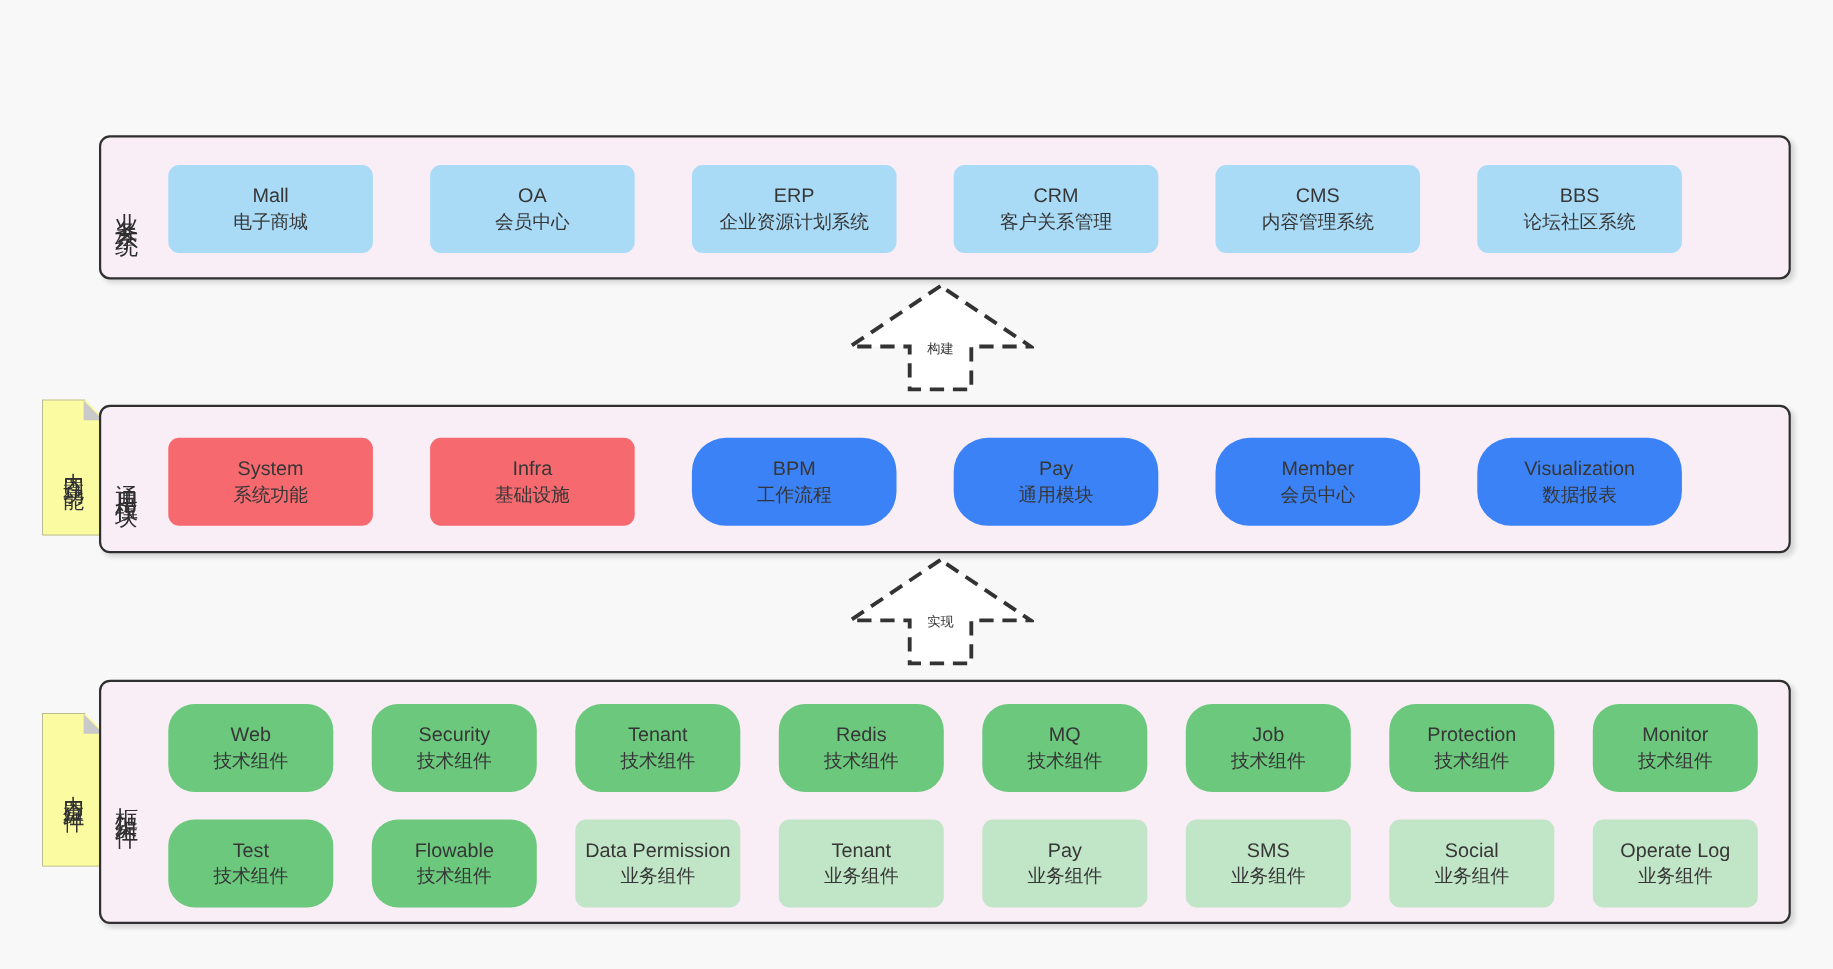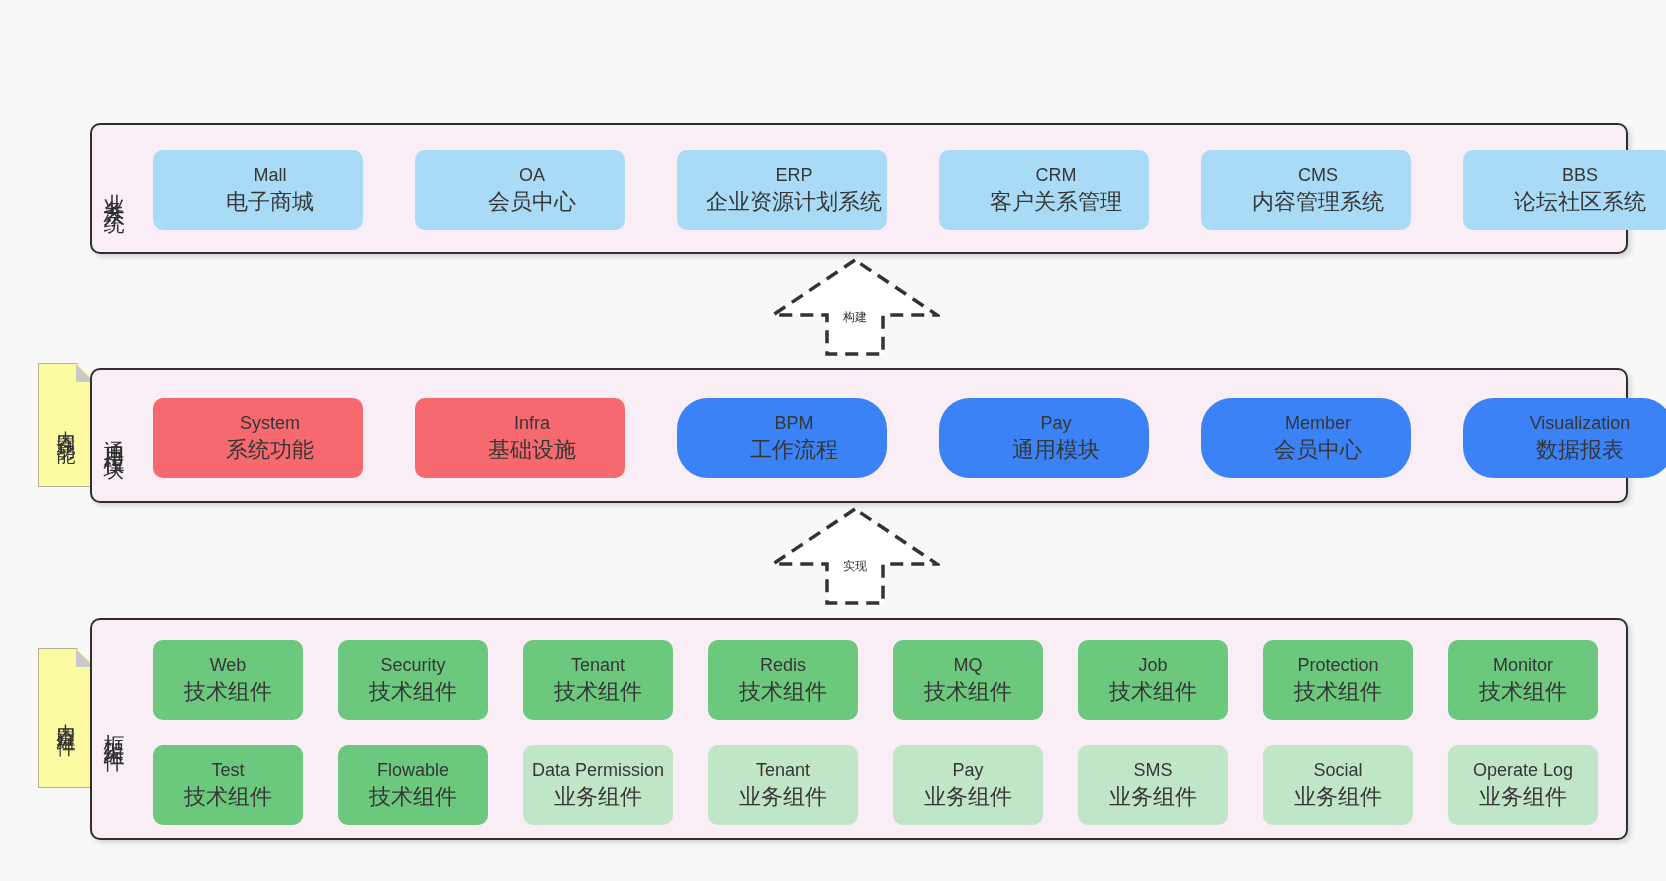--- a/index.html
+++ b/index.html
@@ -30,28 +30,28 @@
   #panel-business .box-row{top:25px;}
   #panel-modules .box-row{top:28px;}
   .row-narrow{left:61px;gap:35px;}
   #panel-components .row-1{top:20px;}
   #panel-components .row-2{top:125px;}
   .box{
     height:80px;border-radius:10px;
     display:flex;flex-direction:column;align-items:center;justify-content:center;
     text-align:center;flex:0 0 auto;
   }
-  .box-wide{width:186px;padding-left:24px;}
+  .box-wide{width:186px;}
   .box-narrow{width:150px;}
   .box .t{font-size:18px;line-height:1.35;}
-  .box .s{font-size:22px;line-height:1.35;}
+  .box .s{font-size:17px;line-height:1.35;}
   .blue{background:#a9dbf7;}
   .red{background:#f5696f;align-items:center;}
   .pink{background:#3b82f6;border-radius:31px;}
-  .green{background:#6bc87d;}
+  .green{background:#6bc87d;border-radius:24px;}
   .lgreen{background:#c1e5c7;}
   .note{
     position:absolute;left:38px;width:55px;z-index:1;
     background:#fbfba2;border:1px solid #b3b394;
     box-shadow:2px 2px 4px rgba(0,0,0,0.15);
     clip-path:polygon(0 0,calc(100% - 18px) 0,100% 18px,100% 100%,0 100%);
     display:flex;align-items:center;justify-content:center;
   }
   .note::after{
     content:"";position:absolute;top:0;right:0;width:0;height:0;

